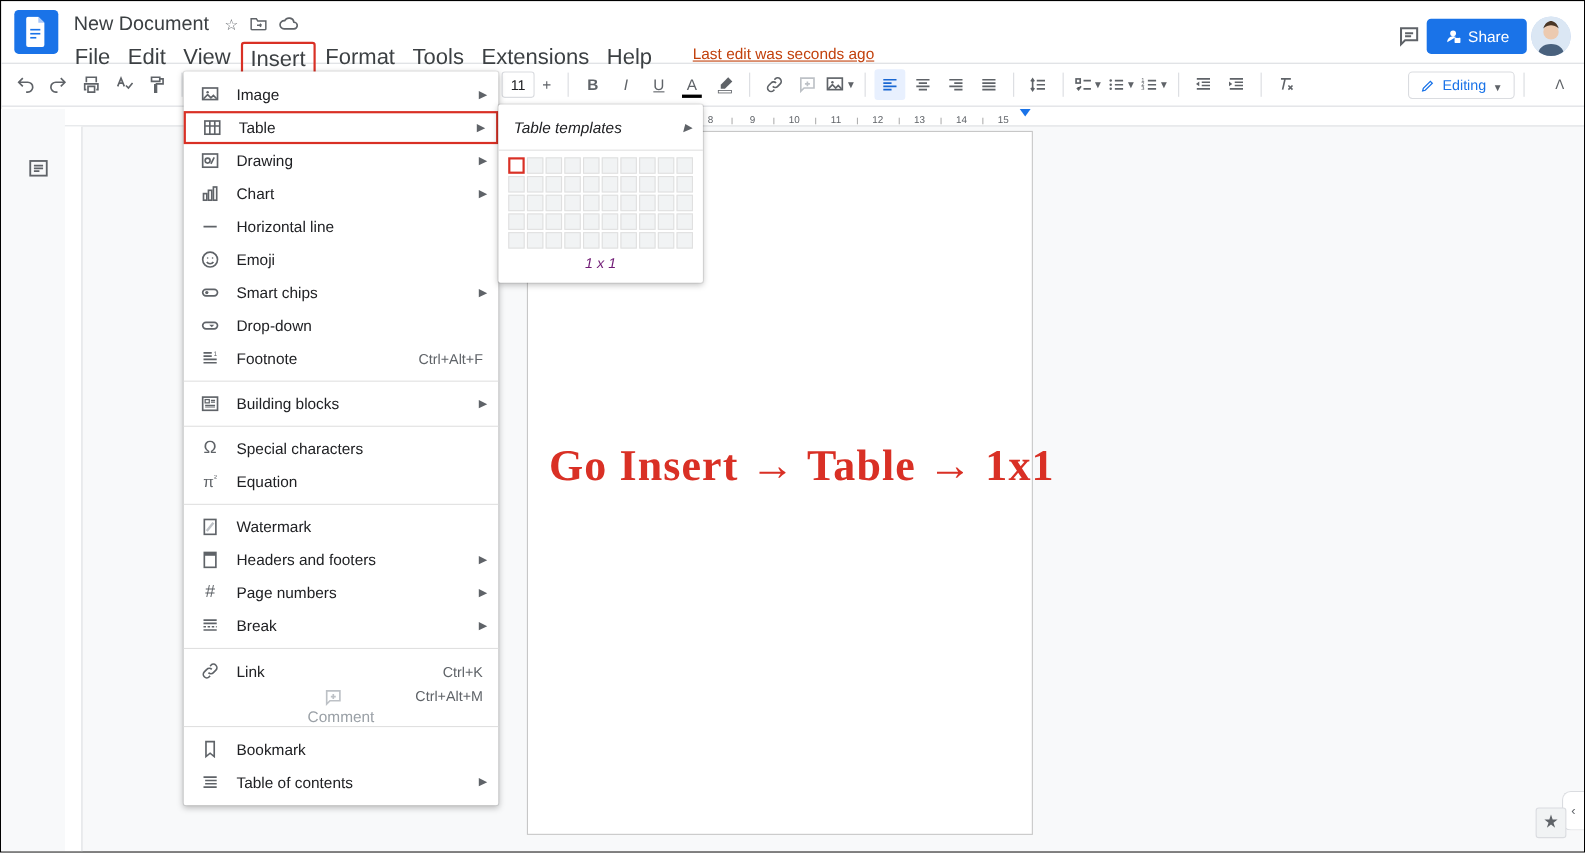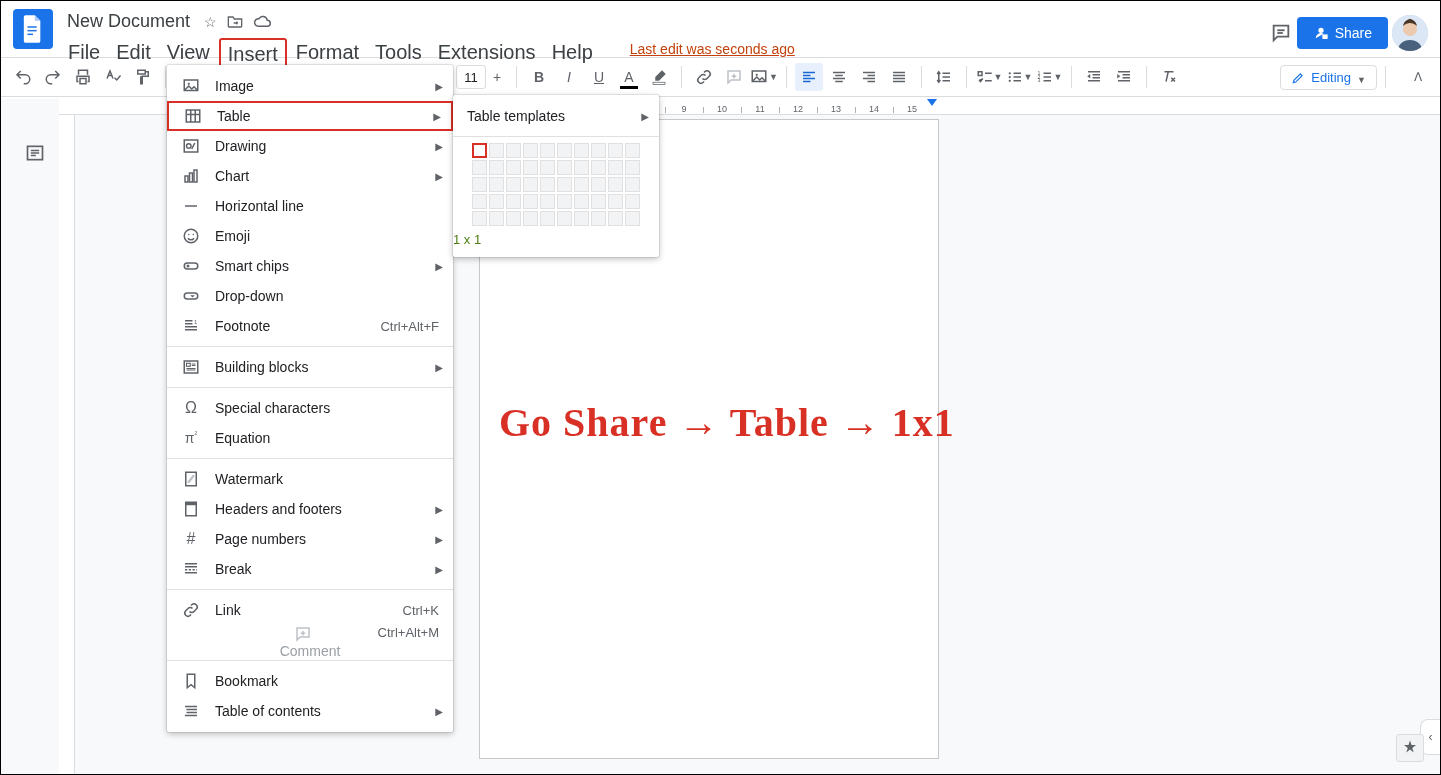--- a/index.html
+++ b/index.html
@@ -55,26 +55,26 @@
   .dropdown{position:absolute;top:64px;left:166px;width:286px;background:#fff;border-radius:2px;box-shadow:0 2px 6px rgba(0,0,0,.25),0 0 0 1px rgba(0,0,0,.08);padding:6px 0;z-index:20;}
   .dd-item{display:flex;align-items:center;height:30px;padding:0 14px;font-size:14px;color:#202124;position:relative;}
   .dd-item.disabled{color:#9aa0a6;flex-direction:column;}
   .dd-item .icon{width:20px;height:20px;margin-right:14px;display:flex;align-items:center;justify-content:center;color:#5f6368;}
   .dd-item .arrow{position:absolute;right:10px;font-size:10px;color:#5f6368;}
   .dd-item .shortcut{position:absolute;right:14px;font-size:13px;color:#5f6368;}
   .dd-item.highlight{border:2px solid #d93025;height:30px;}
   .dd-sep{height:1px;background:#e0e0e0;margin:5px 0;}
 
   
-  .table-sub{position:absolute;top:94px;left:452px;width:206px;background:#fff;border-radius:2px;box-shadow:0 2px 6px rgba(0,0,0,.25),0 0 0 1px rgba(0,0,0,.08);padding:6px 0 10px;z-index:30;}
+  .table-sub{position:absolute;top:94px;left:452px;width:186px;background:#fff;border-radius:2px;box-shadow:0 2px 6px rgba(0,0,0,.25),0 0 0 1px rgba(0,0,0,.08);padding:6px 0 10px;z-index:30;font-style:italic;}
   .table-sub .dd-item{height:30px;}
   .table-grid{display:grid;grid-template-columns:repeat(10,15px);grid-template-rows:repeat(5,15px);gap:2px;margin:6px auto 6px;width:168px;}
   .table-grid .cell{background:#f1f3f4;border:1px solid #e0e0e0;}
   .table-grid .cell.sel{background:#fff;border:2px solid #d93025;}
-  .table-size{font-size:13px;color:#4d7c0f;}
+  .table-size{font-size:13px;text-align:center;color:#701a75;}
 
   
   .side-collapse{position:absolute;right:0;top:620px;width:20px;height:36px;background:#fff;border:1px solid #dadce0;border-right:none;border-radius:8px 0 0 8px;display:flex;align-items:center;justify-content:center;color:#5f6368;font-size:12px;}
   .explore{position:absolute;right:16px;bottom:12px;width:28px;height:28px;background:#f1f3f4;border:1px solid #dadce0;border-radius:3px;display:flex;align-items:center;justify-content:center;color:#5f6368;}
 
   svg{display:block;}
 </style>
 </head>
 <body>
 
@@ -320,21 +320,21 @@
     <div class="tick">10</div>
     <div class="tick">11</div>
     <div class="tick">12</div>
     <div class="tick">13</div>
     <div class="tick">14</div>
     <div class="tick">15</div>
     <div class="indent-down"></div>
   </div>
   <div class="vruler"></div>
   <div class="page"></div>
-  <div class="handwriting">Go Share → Table → 1x1</div>
+  <div class="handwriting">Go Insert → Table → 1x1</div>
   <div class="side-collapse">‹</div>
   <div class="explore">
       <svg width="18" height="18" viewBox="0 0 24 24">
         <path fill="#5f6368" d="M12 2l2 6h6l-5 4 2 6-5-4-5 4 2-6-5-4h6z"></path>
       </svg>
     </div>
 </div>
 
 <div class="dropdown" id="insert-dropdown">
     <div class="dd-item">

